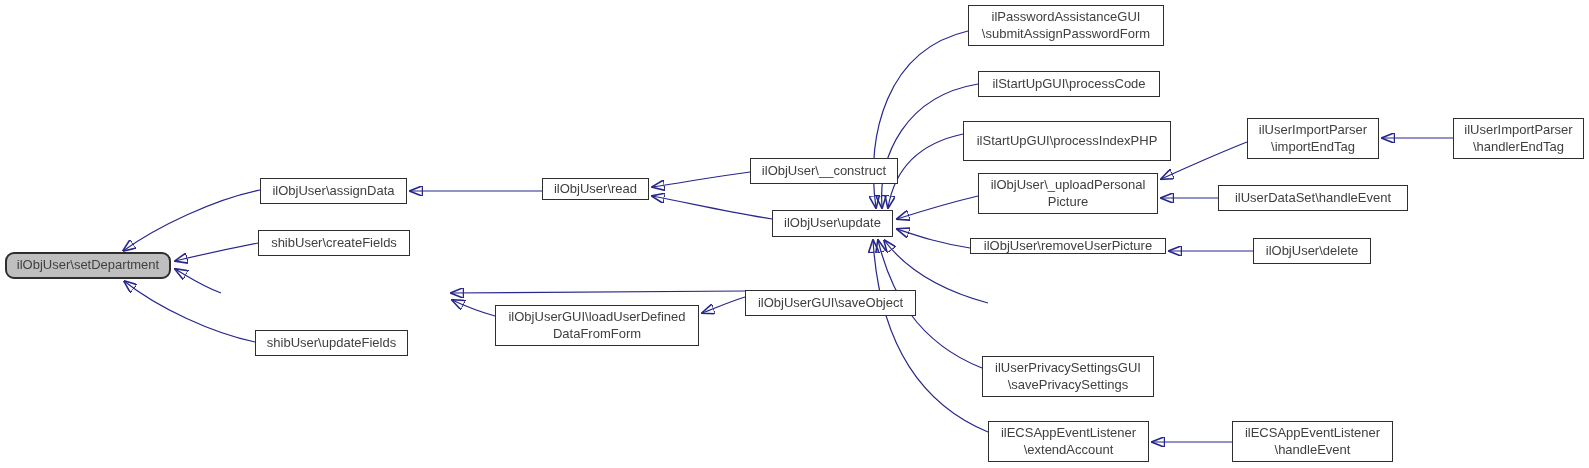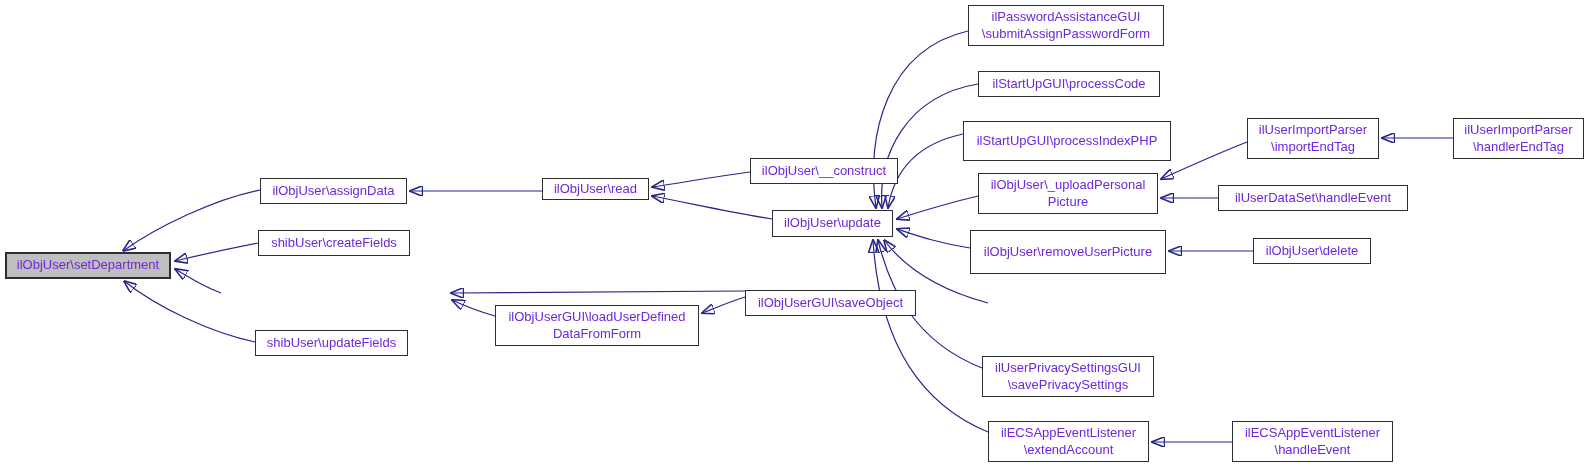--- a/index.html
+++ b/index.html
@@ -10,35 +10,36 @@
     font-family:"Liberation Sans",sans-serif;
     overflow:hidden;
   }
   .edges{position:absolute;left:0;top:0;width:1589px;height:468px;}
   .edges path{fill:none;stroke:#26268c;stroke-width:1.2px;}
   .node{
     position:absolute;
     box-sizing:border-box;
     border:1px solid #2e2e2e;
     background:#ffffff;
-    color:#6d28d9;
+    color:#404040;
     display:flex;
     align-items:center;
     justify-content:center;
     text-align:center;
     font-size:13px;
     line-height:1.25;
     white-space:pre-line;
     padding:0 3px;
     cursor:pointer;
   }
   .node.main{
     background:#bfbfbf;
     border-width:2px;
     cursor:default;
+    border-radius:9px;
   }
 </style>
 </head>
 <body>
 
 <div class="canvas">
 
   <svg class="edges" viewBox="0 0 1589 468" xmlns="http://www.w3.org/2000/svg">
     <defs>
       <marker id="arrow" viewBox="0 0 10 8" refX="9.5" refY="4" markerWidth="11" markerHeight="9" orient="auto">
@@ -82,21 +83,21 @@
   <div class="node" style="left:745px;top:290px;width:171px;height:26px">ilObjUserGUI\saveObject</div>
   <div class="node" style="left:495px;top:305px;width:204px;height:41px">ilObjUserGUI\loadUserDefined
 DataFromForm</div>
 
   <div class="node" style="left:968px;top:5px;width:196px;height:41px">ilPasswordAssistanceGUI
 \submitAssignPasswordForm</div>
   <div class="node" style="left:978px;top:71px;width:182px;height:26px">ilStartUpGUI\processCode</div>
   <div class="node" style="left:963px;top:121px;width:208px;height:40px">ilStartUpGUI\processIndexPHP</div>
   <div class="node" style="left:978px;top:173px;width:180px;height:41px">ilObjUser\_uploadPersonal
 Picture</div>
-  <div class="node" style="left:970px;top:230px;width:196px;height:44px">ilObjUser\removeUserPicture</div>
+  <div class="node" style="left:970px;top:238px;width:196px;height:16px">ilObjUser\removeUserPicture</div>
   <div class="node" style="left:982px;top:356px;width:172px;height:41px">ilUserPrivacySettingsGUI
 \savePrivacySettings</div>
   <div class="node" style="left:988px;top:421px;width:161px;height:41px">ilECSAppEventListener
 \extendAccount</div>
 
   <div class="node" style="left:1247px;top:118px;width:132px;height:41px">ilUserImportParser
 \importEndTag</div>
   <div class="node" style="left:1218px;top:185px;width:190px;height:26px">ilUserDataSet\handleEvent</div>
   <div class="node" style="left:1253px;top:238px;width:118px;height:26px">ilObjUser\delete</div>
   <div class="node" style="left:1232px;top:421px;width:161px;height:41px">ilECSAppEventListener

